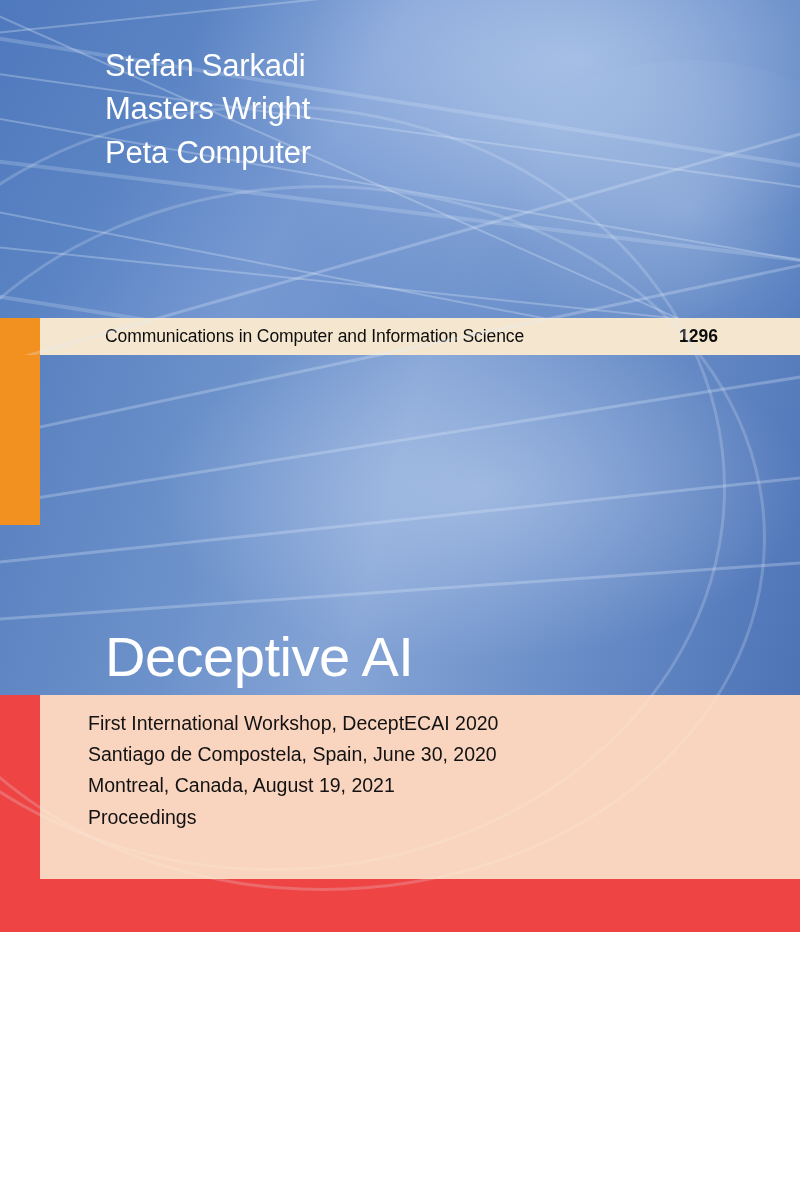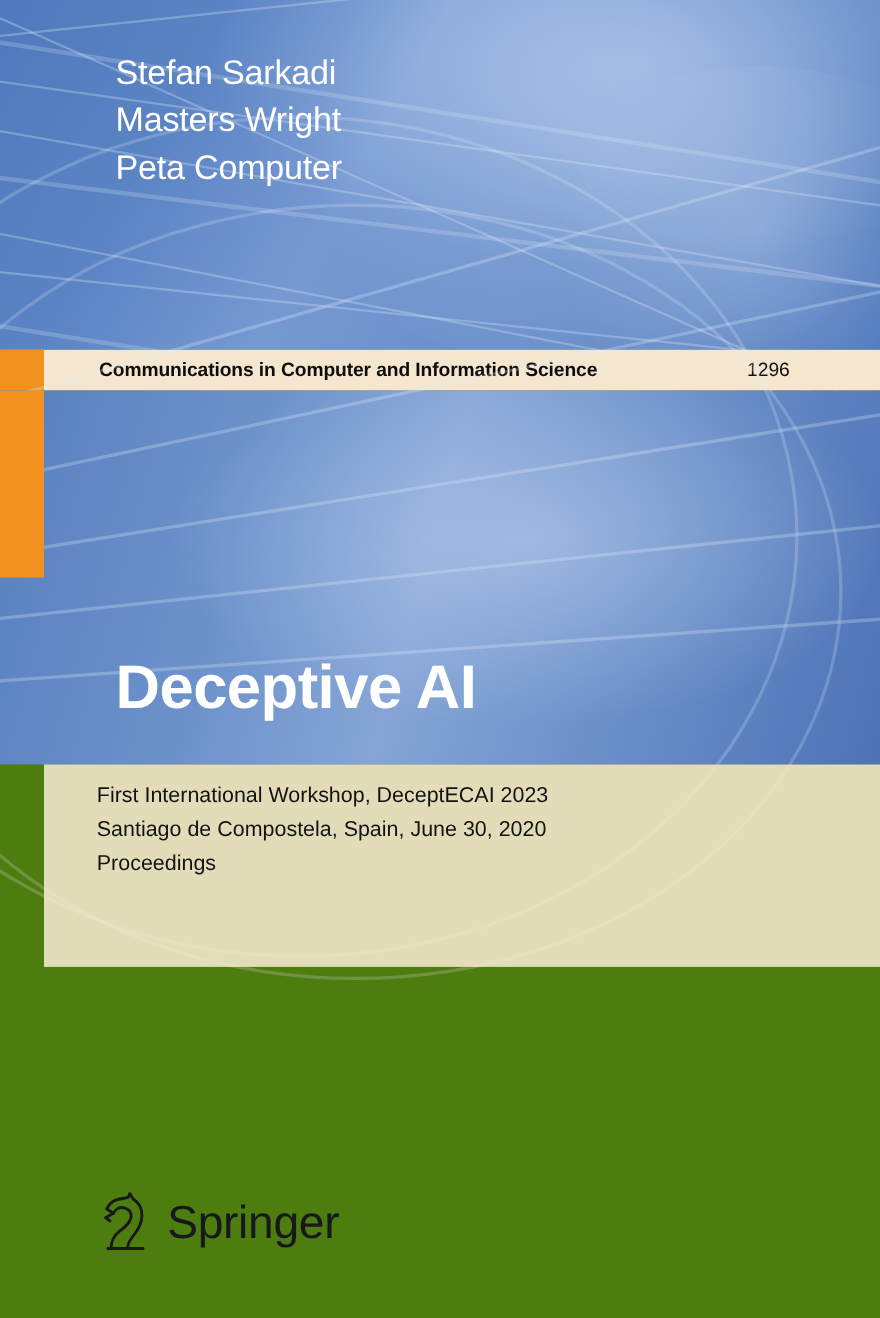--- a/index.html
+++ b/index.html
@@ -6,23 +6,23 @@
     margin: 0;
     padding: 0;
     background: #ffffff;
   }
   body {
     font-family: "Liberation Sans", sans-serif;
   }
   .cover {
     position: relative;
     width: 800px;
-    height: 1198px;
+    height: 932px;
     overflow: hidden;
-    background: #4d7c0f;
+    background: #ef4444;
   }
 
   
   .top-photo {
     position: absolute;
     left: 0;
     top: 0;
     width: 800px;
     height: 318px;
     background:
@@ -92,30 +92,30 @@
     align-items: center;
   }
   .series-bar .series-accent {
     width: 40px;
     height: 37px;
     background: #f29120;
     flex: 0 0 40px;
   }
   .series-title {
     font-size: 17.5px;
-    font-weight: bold;
+    font-weight: normal;
     color: #0d0d0d;
     letter-spacing: -0.1px;
-    padding-left: 50px;
+    padding-left: 65px;
     white-space: nowrap;
   }
   .series-number {
     margin-left: auto;
     font-size: 17.5px;
-    font-weight: normal;
+    font-weight: bold;
     color: #0d0d0d;
     padding-right: 82px;
   }
 
   
   .editors {
     position: absolute;
     left: 105px;
     top: 44px;
     width: 640px;
@@ -130,25 +130,26 @@
 
   
   .title-wrap {
     position: absolute;
     left: 105px;
     top: 596px;
     width: 660px;
   }
   .main-title {
     font-size: 56px;
-    font-weight: bold;
+    font-weight: normal;
     color: #ffffff;
     letter-spacing: -0.5px;
     line-height: 1.05;
     white-space: nowrap;
+    margin-top: 32px;
   }
 
   
   .subtitle-panel {
     position: absolute;
     left: 40px;
     top: 695px;
     width: 848px;
     height: 184px;
     background: rgba(250,236,212,0.86);
@@ -228,22 +229,23 @@
   </div>
 
   <div class="orange-strip"></div>
 
   <div class="title-wrap">
     <div class="main-title">Deceptive AI</div>
   </div>
 
   <div class="subtitle-panel"></div>
   <div class="subtitle-lines">
-    <div class="subtitle-line">First International Workshop, DeceptECAI 2023</div>
+    <div class="subtitle-line">First International Workshop, DeceptECAI 2020</div>
     <div class="subtitle-line">Santiago de Compostela, Spain, June 30, 2020</div>
+    <div class="subtitle-line">Montreal, Canada, August 19, 2021</div>
     <div class="subtitle-line">Proceedings</div>
   </div>
 
   <div class="springer">
     <svg class="springer-mark" viewBox="0 0 54 56">
       <g fill="none" stroke="#16181c" stroke-width="2.6" stroke-linejoin="round" stroke-linecap="round">
         <path d="M14 52 L46 52"></path>
         <path d="M17 52 C17 44 20 40 25 36 C30 32 34 29 35 24 C36 19 33 16 29 15 C25 14 21 16 19 20 L13 16 C13 16 16 10 21 8 C26 6 31 7 33 5 L34 2 L37 7 C42 10 45 15 45 22 C45 32 39 38 36 42 C33 46 32 49 32 52"></path>
         <path d="M19 20 L12 24 L16 27"></path>
       </g>

